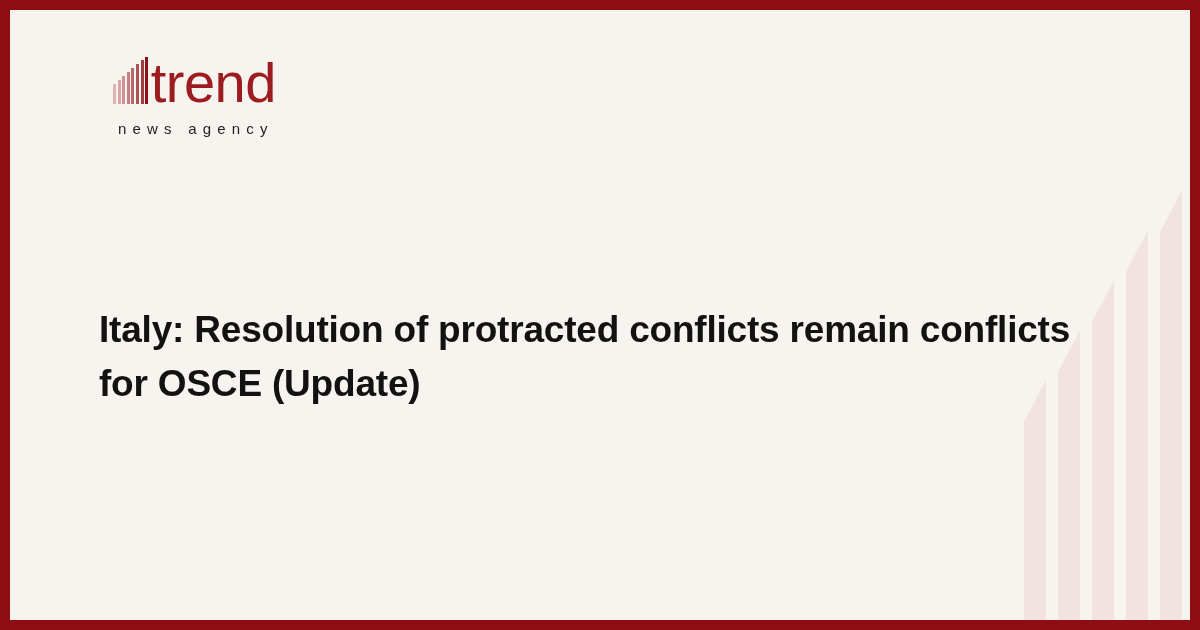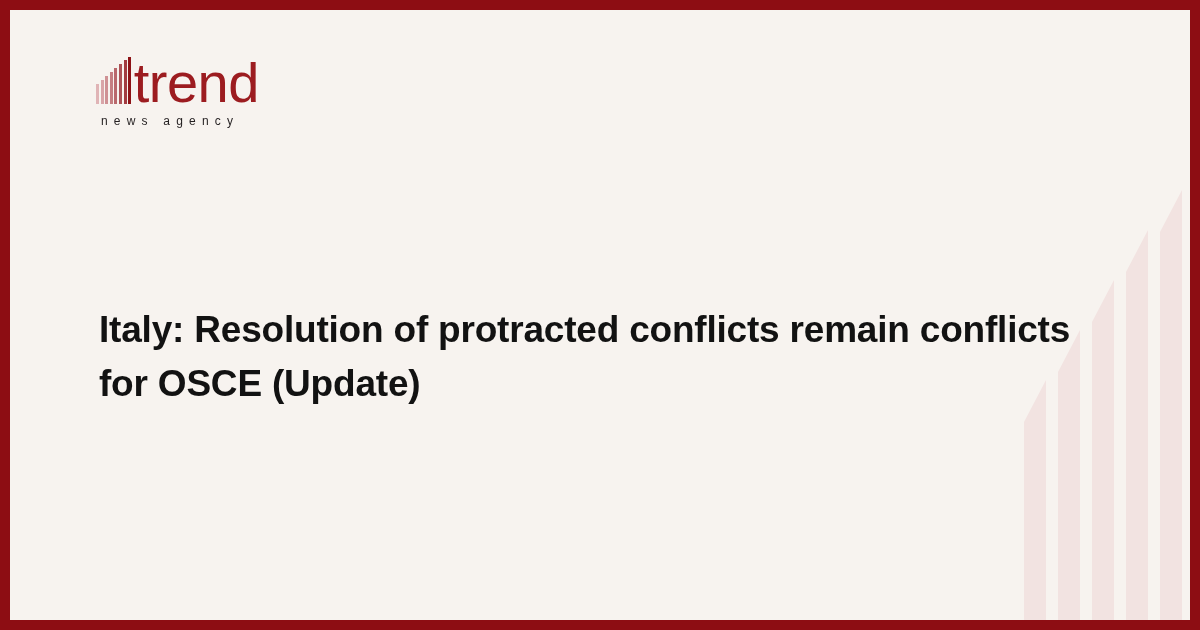--- a/index.html
+++ b/index.html
@@ -54,21 +54,21 @@
     position: absolute;
     left: 0;
     top: 0;
     width: 100%;
     background: #f7f3ef;
   }
 
   
   .logo {
     position: absolute;
-    left: 86px;
+    left: 103px;
     top: 38px;
     width: 260px;
   }
 
   .logo-mark-row {
     display: flex;
     align-items: flex-end;
     height: 58px;
   }
 
@@ -92,24 +92,24 @@
     font-size: 56px;
     line-height: 0.95;
     font-weight: 400;
     color: #9c1c20;
     letter-spacing: -0.5px;
     position: relative;
     top: 3px;
   }
 
   .logo-sub {
-    margin-top: 8px;
+    margin-top: 14px;
     margin-left: 5px;
     font-family: "Liberation Sans", sans-serif;
-    font-size: 12px;
+    font-size: 15px;
     font-weight: 400;
     color: #231f20;
     letter-spacing: 6.2px;
   }
 
   
   .headline {
     position: absolute;
     left: 89px;
     top: 268px;

